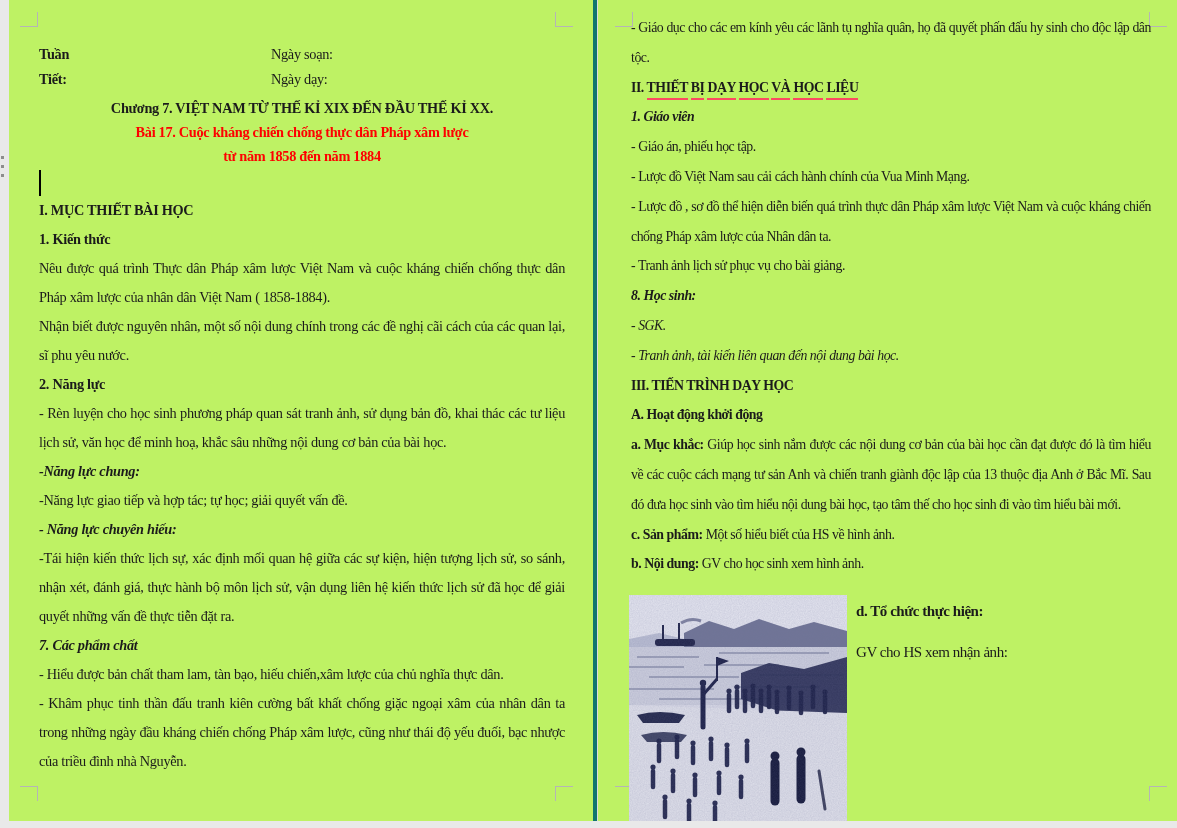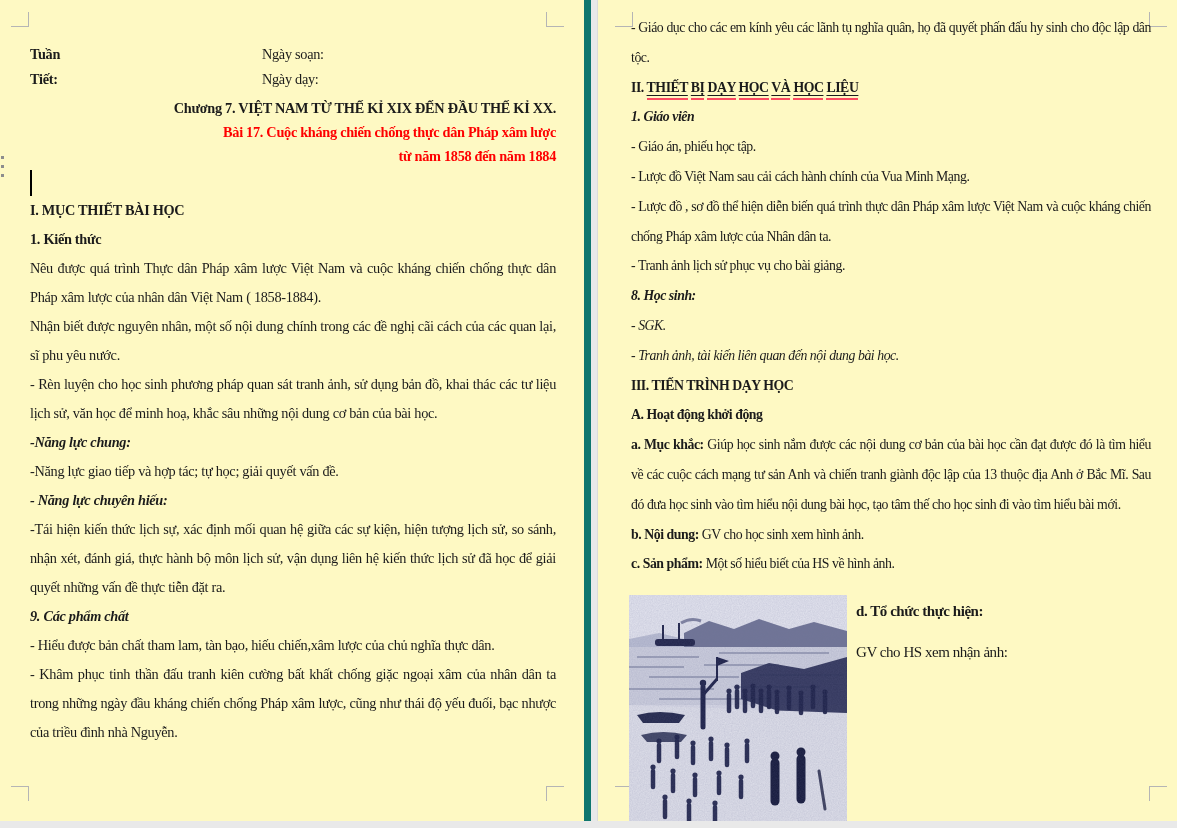--- a/index.html
+++ b/index.html
@@ -2,51 +2,51 @@
 <html><head>
 <meta charset="utf-8">
 <style>
   html,body{margin:0;padding:0}
   body{
     width:1177px;height:828px;position:relative;overflow:hidden;
     background:#e9e9e9;
     font-family:"Liberation Serif","DejaVu Serif",serif;
     color:#1b1b1b;
   }
-  .page{position:absolute;top:0;height:821px;background:#fef9c3}
-  #pageL{left:0;width:584px;border-right:7px solid #0f766e}
+  .page{position:absolute;top:0;height:821px;background:#bef264}
+  #pageL{left:9px;width:584px;border-right:7px solid #0f766e}
   #pageR{left:597px;width:580px;border-left:1px solid #dcdcdc}
 
   
   .mark{position:absolute;width:17px;height:14px;pointer-events:none}
   .mark.tl{border-right:1px solid #b5b5b5;border-bottom:1px solid #b5b5b5}
   .mark.tr{border-left:1px solid #b5b5b5;border-bottom:1px solid #b5b5b5}
   .mark.bl{border-right:1px solid #b5b5b5;border-top:1px solid #b5b5b5}
   .mark.br{border-left:1px solid #b5b5b5;border-top:1px solid #b5b5b5}
 
   
   .contentL{position:absolute;left:30px;top:42px;width:526px;
             font-size:14.3px;letter-spacing:-0.3px;line-height:29px}
   .metaRow{position:relative;line-height:25px}
   .metaRow .col2{position:absolute;left:232px}
-  .ttl{text-align:right;font-weight:bold;line-height:24px}
+  .ttl{text-align:center;font-weight:bold;line-height:24px}
   .red{color:#fe0000}
   .caretLine{position:relative;height:28px}
   .caret{position:absolute;left:0;top:2px;width:2px;height:26px;background:#000}
   .b{font-weight:bold}
   .bi{font-weight:bold;font-style:italic}
   .i{font-style:italic}
   .j{text-align:justify}
   .contentL p,.contentR p{margin:0}
 
   
   .contentR{position:absolute;left:33px;top:13px;width:520px;
             font-size:13.8px;letter-spacing:-0.45px;line-height:29.8px}
   .h2line{font-weight:bold}
-  .uw{text-decoration:underline;text-decoration-thickness:1.4px;text-underline-offset:3px;
+  .uw{text-decoration-thickness:1.4px;text-underline-offset:3px;
       border-bottom:2.6px solid #fb4a61;padding-bottom:3px}
 
   .figure{position:absolute;left:31px;top:595px;width:218px;height:226px;overflow:hidden}
   .dBlock{position:absolute;left:258px;top:583px;width:300px;
           font-size:15px;letter-spacing:-0.45px;line-height:26px}
 
   
   .dots{position:absolute;left:0;top:156px;width:6px;height:26px}
   .dots i{display:block;width:3px;height:3px;background:#8d8d8d;margin:0 0 6px 1px}
 </style>
@@ -71,26 +71,27 @@
     <p class="ttl" style="margin-top:4px">Chương 7. VIỆT NAM TỪ THẾ KỈ XIX ĐẾN ĐẦU  THẾ KỈ XX.</p>
     <p class="ttl red">Bài 17. Cuộc kháng chiến chống thực dân Pháp xâm lược</p>
     <p class="ttl red">từ năm 1858 đến năm 1884</p>
     <div class="caretLine">
       <span class="caret"></span>
     </div>
     <p class="b">I. MỤC THIẾT BÀI HỌC</p>
     <p class="b">1. Kiến thức</p>
     <p class="j">Nêu được quá trình Thực dân Pháp xâm lược Việt Nam và cuộc kháng chiến chống thực dân Pháp xâm lược của nhân dân Việt Nam ( 1858-1884).</p>
     <p class="j">Nhận biết được nguyên nhân, một số nội dung chính trong các đề nghị cãi cách của các quan lại, sĩ phu yêu nước.</p>
+    <p class="b">2. Năng lực</p>
     <p class="j">- Rèn luyện cho học sinh phương pháp quan sát tranh ảnh, sử dụng bản đồ, khai thác các tư liệu lịch sử, văn học để minh hoạ, khắc sâu những nội dung cơ bản của bài học.</p>
     <p class="bi">-Năng lực chung:</p>
     <p>-Năng lực giao tiếp và hợp tác; tự học; giải quyết vấn đề.</p>
     <p class="bi">- Năng lực chuyên hiếu:</p>
     <p class="j">-Tái hiện kiến thức lịch sự, xác định mối quan hệ giữa các sự kiện, hiện tượng lịch sử, so sánh, nhận xét, đánh giá, thực hành bộ môn lịch sử, vận dụng liên hệ kiến thức lịch sử đã học để giải quyết những vấn đề thực tiễn đặt ra.</p>
-    <p class="bi">9. Các phẩm chất</p>
+    <p class="bi">7. Các phẩm chất</p>
     <p>- Hiểu được bản chất tham lam, tàn bạo, hiếu chiến,xâm lược của chủ nghĩa thực dân.</p>
     <p class="j">- Khâm phục tinh thần đấu tranh kiên cường bất khất chống giặc ngoại xâm của nhân dân ta trong những ngày đầu kháng chiến chống Pháp xâm lược, cũng như thái độ yếu đuối, bạc nhược của triều đình nhà Nguyễn.</p>
   </div>
 </div>
 
 <div class="page" id="pageR">
   <span class="mark tl" style="left:17px;top:12px"></span>
   <span class="mark tr" style="left:551px;top:12px"></span>
   <span class="mark bl" style="left:17px;top:786px"></span>
   <span class="mark br" style="left:551px;top:786px"></span>
@@ -109,22 +110,22 @@
     <p>- Giáo án, phiếu học tập.</p>
     <p>- Lược đồ Việt Nam sau cải cách hành chính của Vua Minh Mạng.</p>
     <p class="j">- Lược đồ , sơ đồ thể hiện diễn biến quá trình thực dân Pháp xâm lược Việt Nam và cuộc kháng chiến chống Pháp xâm lược của Nhân dân ta.</p>
     <p>- Tranh ảnh lịch sử phục vụ cho bài giảng.</p>
     <p class="bi">8. Học sinh:</p>
     <p class="i">- SGK.</p>
     <p class="i">- Tranh ảnh, tài kiến liên quan đến nội dung bài học.</p>
     <p class="b">III. TIẾN TRÌNH DẠY HỌC</p>
     <p class="b">A. Hoạt động khởi động</p>
     <p class="j"><span class="b">a. Mục khắc:</span><span> Giúp học sinh nắm được các nội dung cơ bản của bài học cần đạt được đó là tìm hiểu về các cuộc cách mạng tư sản Anh và chiến tranh giành độc lập của 13 thuộc địa Anh ở Bắc Mĩ. Sau đó đưa học sinh vào tìm hiểu nội dung bài học, tạo tâm thế cho học sinh đi vào tìm hiểu bài mới.</span></p>
+    <p><span class="b">c. Sản phẩm:</span><span> Một số hiểu biết của HS về hình ảnh.</span></p>
     <p><span class="b">b. Nội dung:</span><span> GV cho học sinh xem hình ảnh.</span></p>
-    <p><span class="b">c. Sản phẩm:</span><span> Một số hiểu biết của HS về hình ảnh.</span></p>
   </div>
 
   <div class="figure">
     <svg width="218" height="226" viewBox="0 0 218 226" xmlns="http://www.w3.org/2000/svg">
       <defs>
         <filter id="grain" x="0" y="0" width="100%" height="100%">
           <feTurbulence type="fractalNoise" baseFrequency="0.85" numOctaves="2" result="n"></feTurbulence>
           <feColorMatrix in="n" type="matrix" values="0 0 0 0 0.16  0 0 0 0 0.17  0 0 0 0 0.33  0 0 0 0.5 0"></feColorMatrix>
         </filter>
         <g id="fig" stroke="#1d2148" stroke-width="4.5" stroke-linecap="round">

